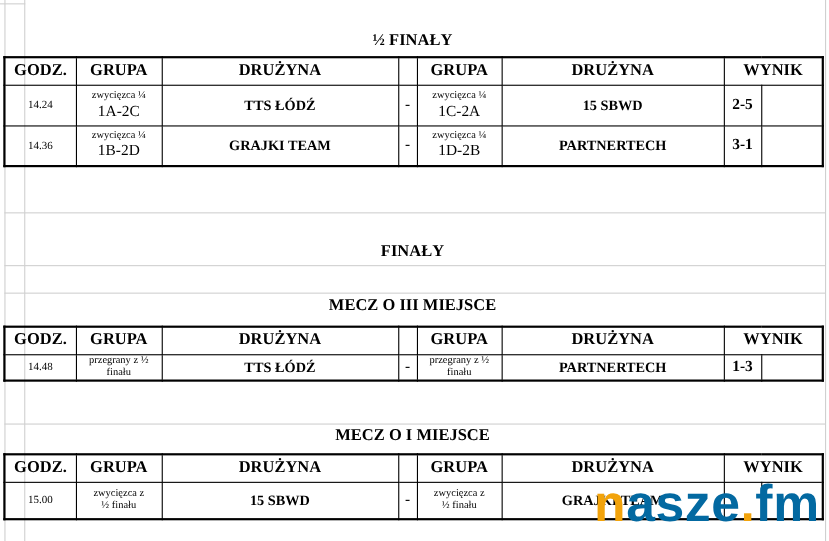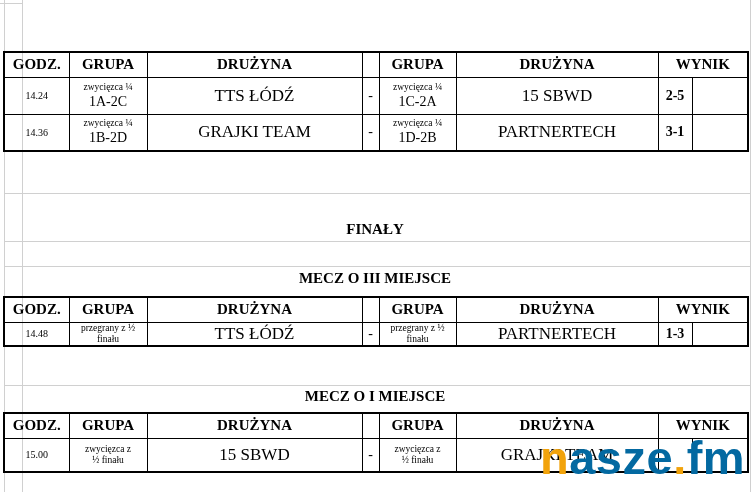--- a/index.html
+++ b/index.html
@@ -23,21 +23,21 @@
   .bracket th,.bracket td{
     border:1px solid #000;padding:0;text-align:center;vertical-align:middle;
     overflow:hidden;background:transparent;
   }
   .bracket th{font-size:15px;font-weight:bold;}
   td.time{font-size:10px;}
   td.group{line-height:11px;}
   td.group .note{display:block;font-size:9.5px;line-height:11px;}
   td.group .code{display:block;font-size:14px;line-height:17px;}
   td.group .g1,td.group .g2{display:block;font-size:9.5px;line-height:11px;text-align:center;}
-  td.team{font-size:17px;font-weight:normal;}
+  td.team{font-size:13px;font-weight:bold;}
   td.sep{font-size:14px;}
   td.score{font-size:14px;font-weight:bold;}
   
   .watermark{
     position:absolute;left:540px;top:434px;z-index:5;
     font-family:"Liberation Sans",sans-serif;font-weight:bold;
     font-size:47px;line-height:47px;letter-spacing:0.5px;white-space:nowrap;
   }
   .watermark .accent{color:#F2A30B;}
   .watermark .dark{color:#0369a1;}
@@ -49,20 +49,21 @@
 
   <div class="vline" style="left:4px;top:0;height:492px;"></div>
   <div class="vline" style="left:22px;top:0;height:492px;"></div>
   <div class="vline" style="left:750px;top:0;height:492px;"></div>
   <div class="hline" style="left:0;top:3px;width:23px;"></div>
   <div class="hline" style="left:4px;top:193px;width:746px;"></div>
   <div class="hline" style="left:4px;top:241px;width:746px;"></div>
   <div class="hline" style="left:4px;top:266px;width:746px;"></div>
   <div class="hline" style="left:4px;top:385px;width:746px;"></div>
 
+  <div class="section-title" style="top:29px;">½ FINAŁY</div>
   <div class="section-title" style="top:221px;">FINAŁY</div>
   <div class="section-title" style="top:388px;">MECZ O I MIEJSCE</div>
   <div class="section-title" style="top:270px;">MECZ O III MIEJSCE</div>
 
   <table class="bracket" style="top:51px;">
     <colgroup>
       <col style="width:65px;">
         <col style="width:78px;">
         <col style="width:215px;">
         <col style="width:17px;">

